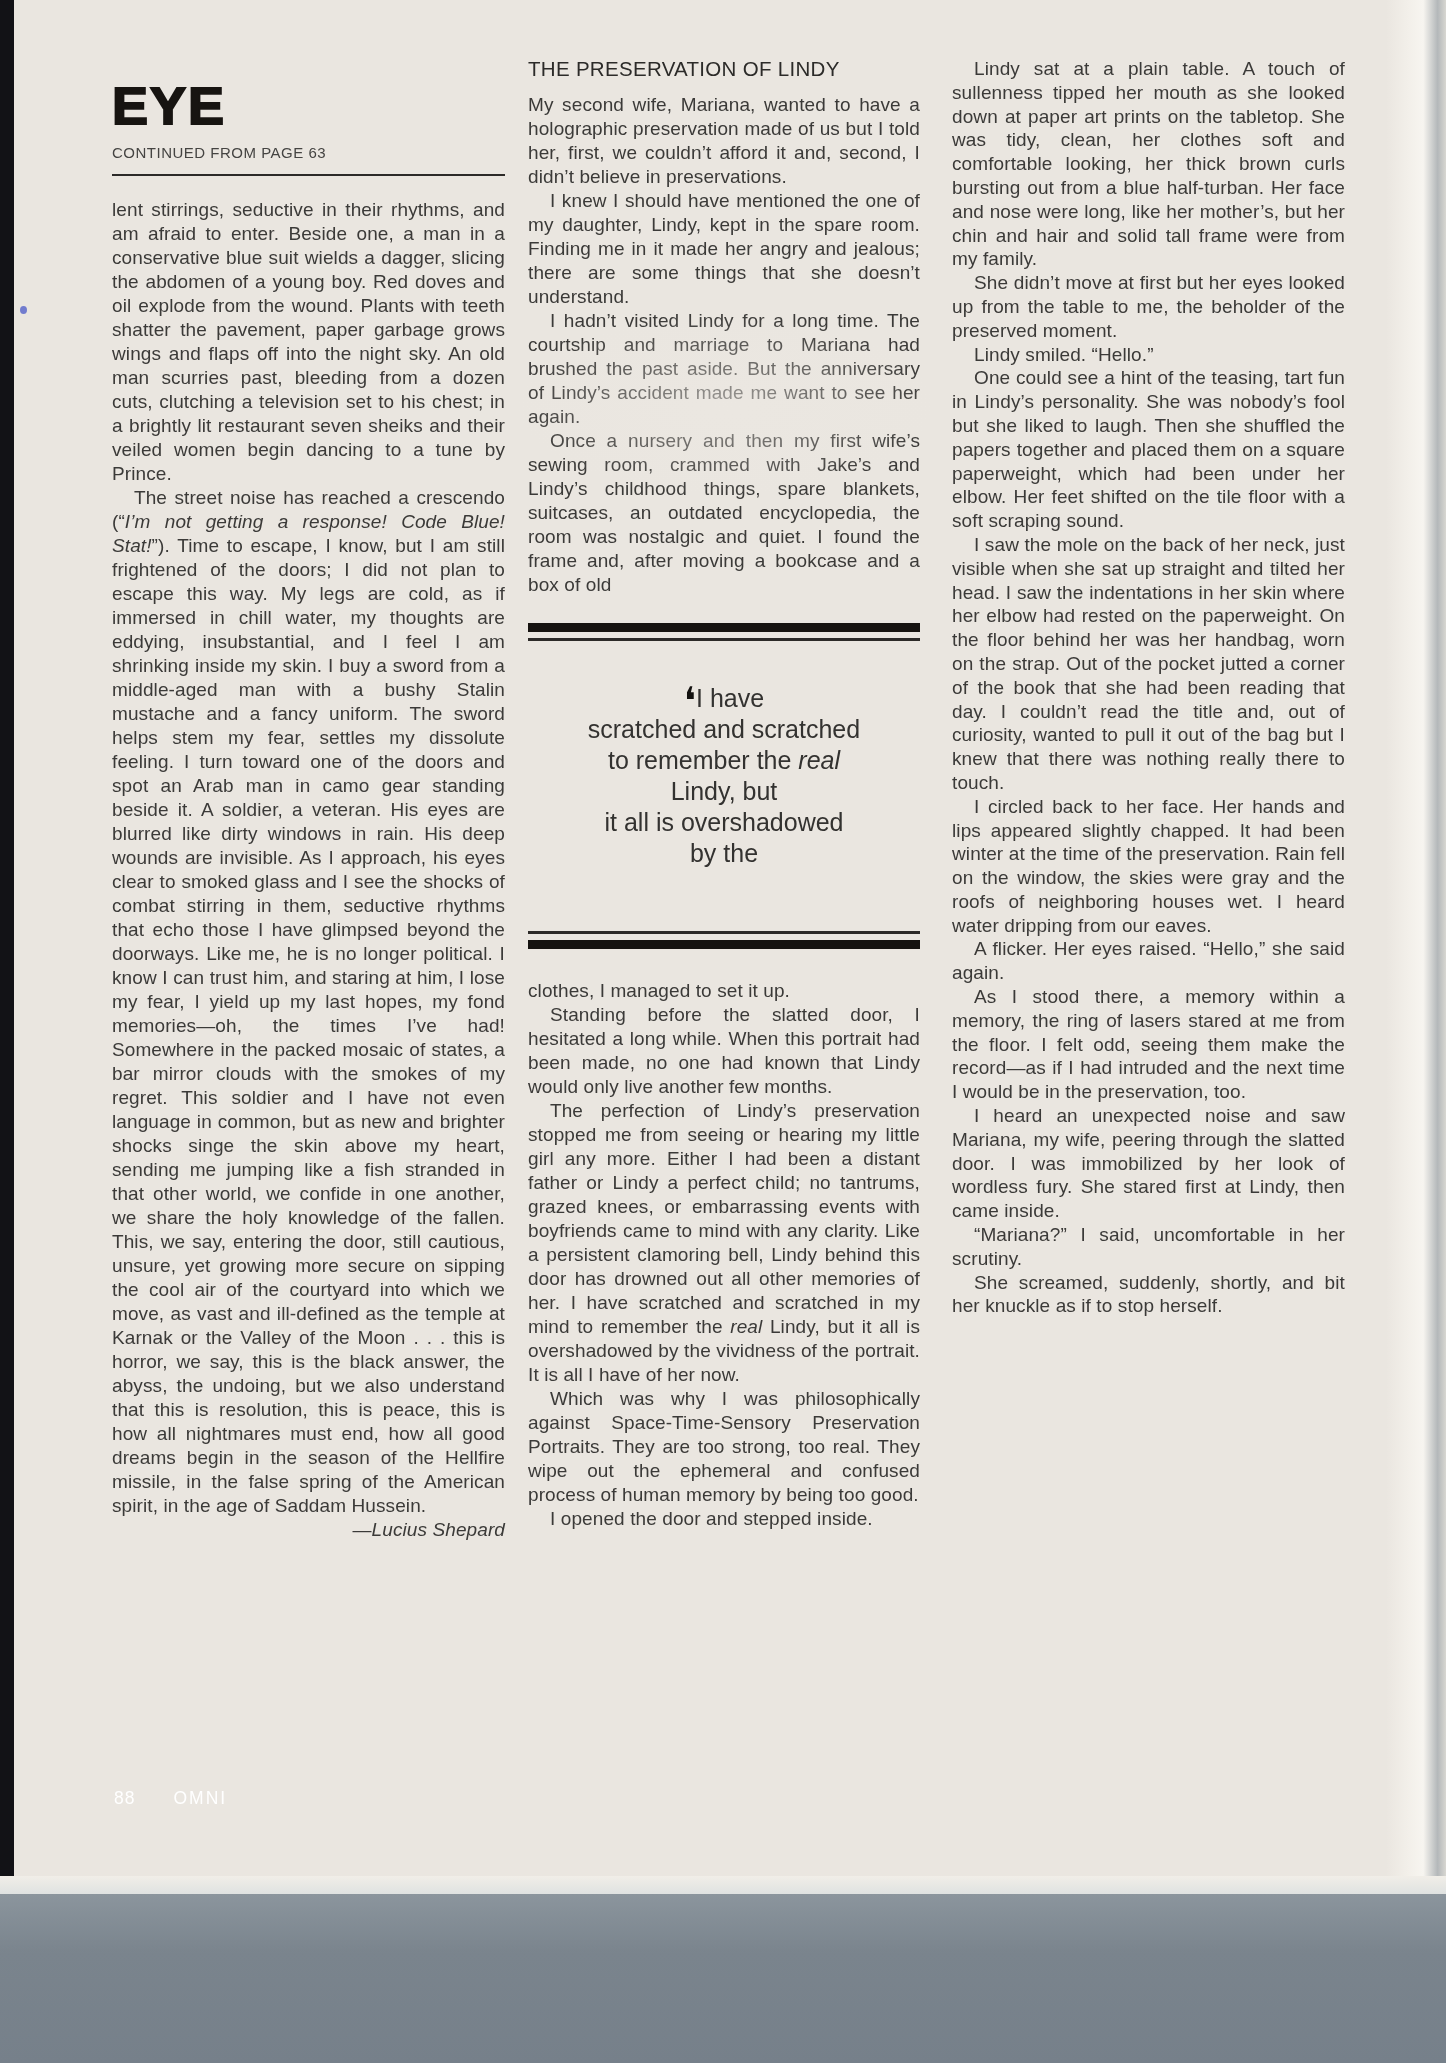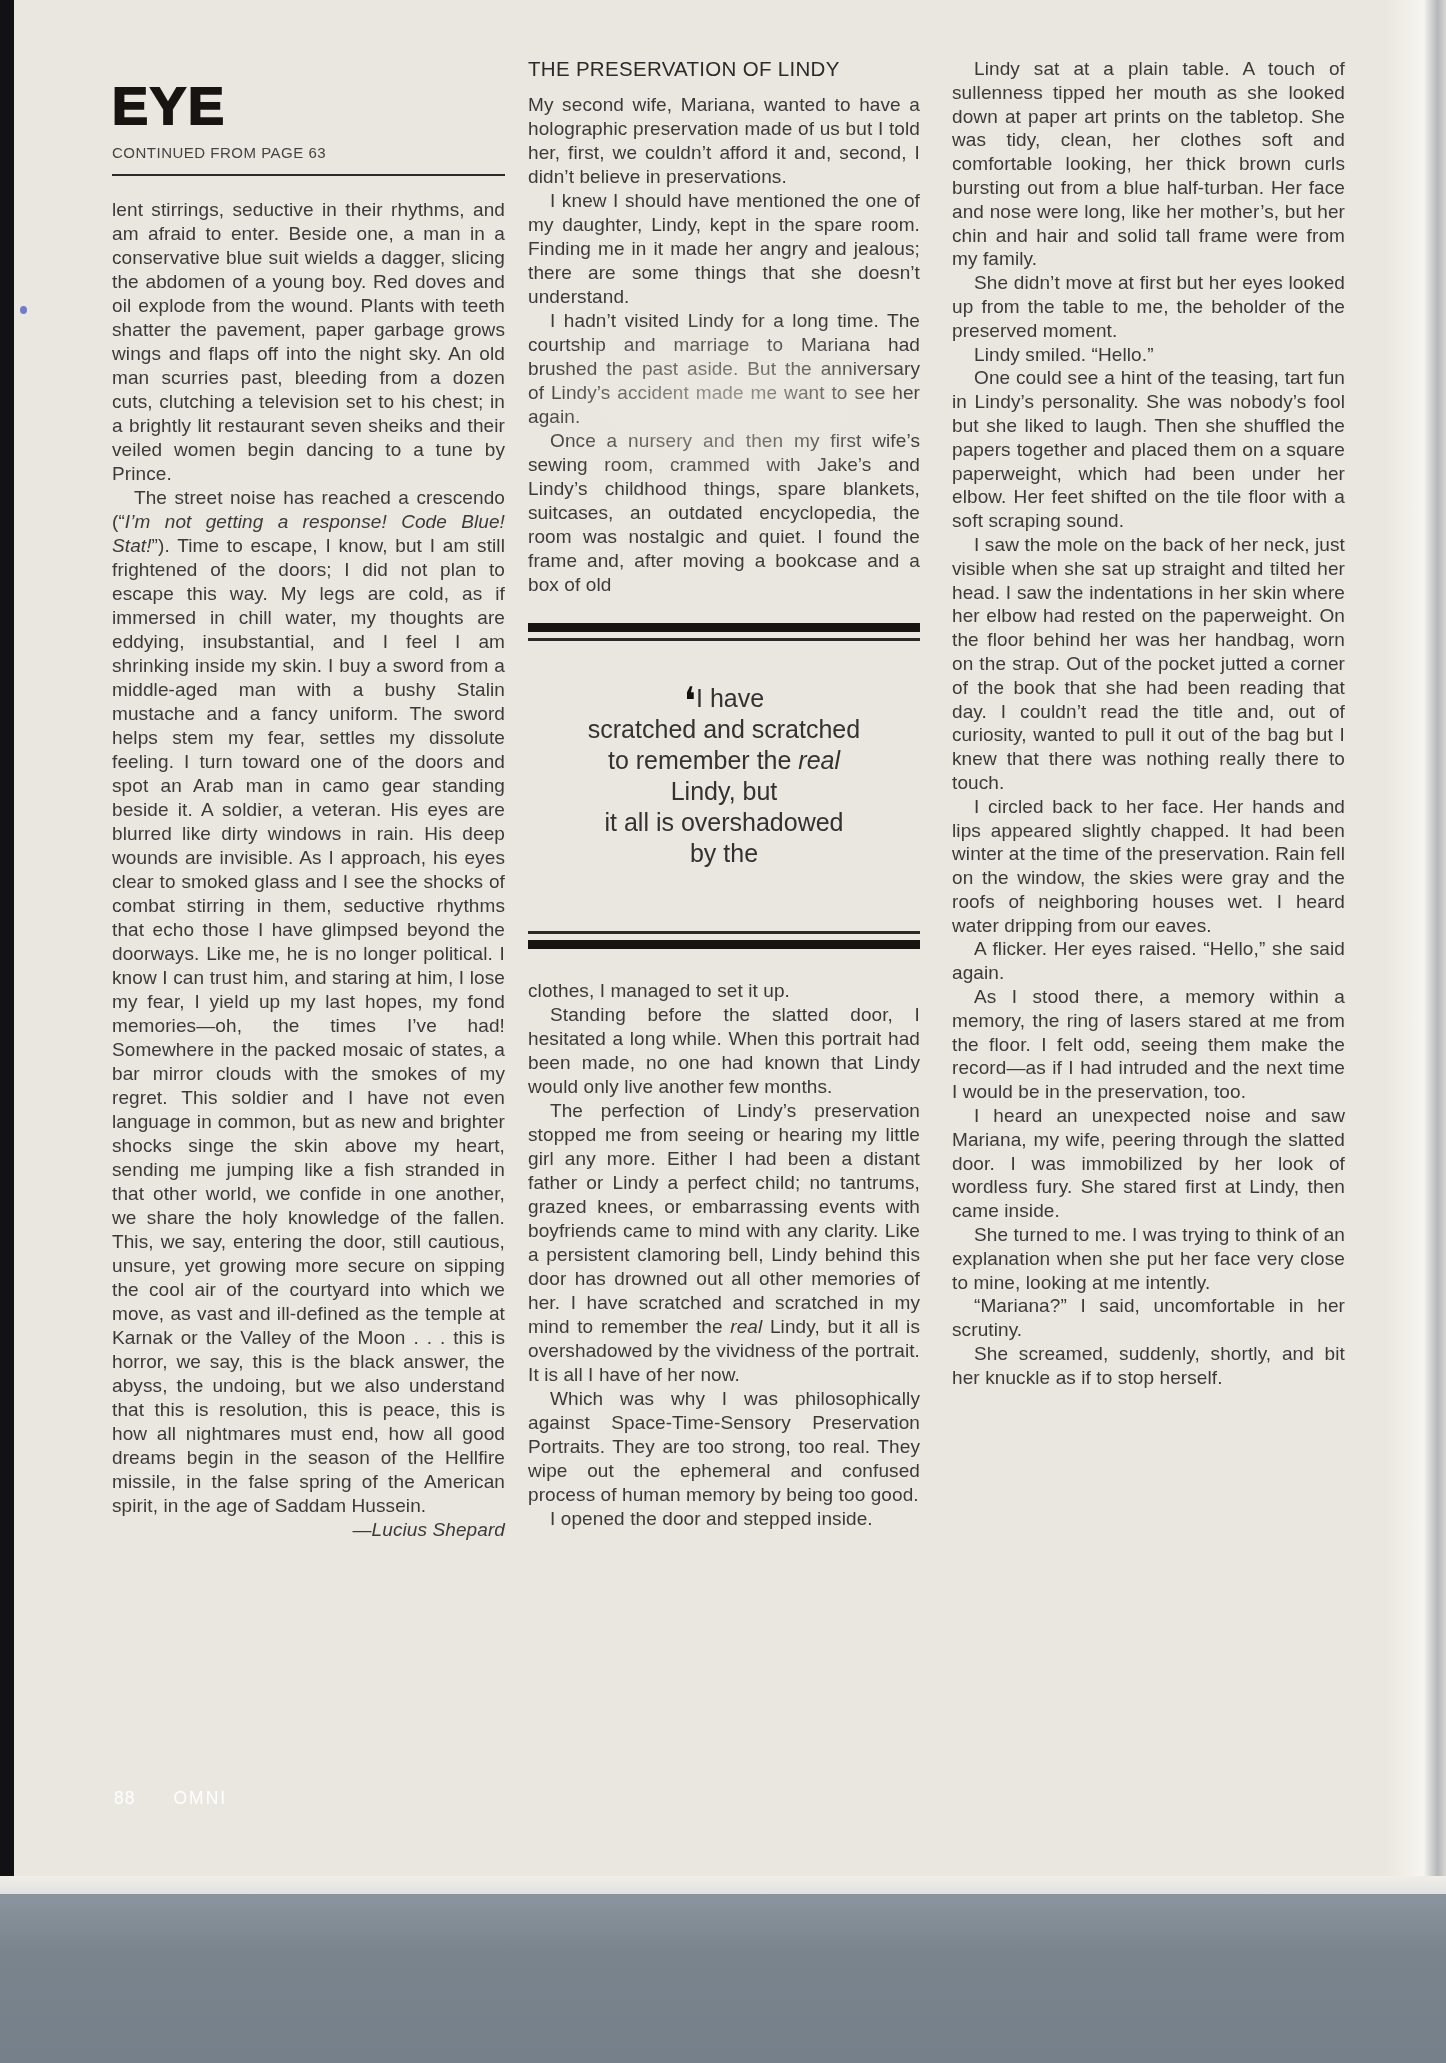--- a/index.html
+++ b/index.html
@@ -125,21 +125,20 @@
   <div>
       <p class="para indent">Lindy sat at a plain table. A touch of sullenness tipped her mouth as she looked down at paper art prints on the tabletop. She was tidy, clean, her clothes soft and comfortable looking, her thick brown curls bursting out from a blue half-turban. Her face and nose were long, like her mother’s, but her chin and hair and solid tall frame were from my family.</p>
       <p class="para indent">She didn’t move at first but her eyes looked up from the table to me, the beholder of the preserved moment.</p>
       <p class="para indent">Lindy smiled. “Hello.”</p>
       <p class="para indent">One could see a hint of the teasing, tart fun in Lindy’s personality. She was nobody’s fool but she liked to laugh. Then she shuffled the papers together and placed them on a square paperweight, which had been under her elbow. Her feet shifted on the tile floor with a soft scraping sound.</p>
       <p class="para indent">I saw the mole on the back of her neck, just visible when she sat up straight and tilted her head. I saw the indentations in her skin where her elbow had rested on the paperweight. On the floor behind her was her handbag, worn on the strap. Out of the pocket jutted a corner of the book that she had been reading that day. I couldn’t read the title and, out of curiosity, wanted to pull it out of the bag but I knew that there was nothing really there to touch.</p>
       <p class="para indent">I circled back to her face. Her hands and lips appeared slightly chapped. It had been winter at the time of the preservation. Rain fell on the window, the skies were gray and the roofs of neighboring houses wet. I heard water dripping from our eaves.</p>
       <p class="para indent">A flicker. Her eyes raised. “Hello,” she said again.</p>
       <p class="para indent">As I stood there, a memory within a memory, the ring of lasers stared at me from the floor. I felt odd, seeing them make the record—as if I had intruded and the next time I would be in the preservation, too.</p>
       <p class="para indent">I heard an unexpected noise and saw Mariana, my wife, peering through the slatted door. I was immobilized by her look of wordless fury. She stared first at Lindy, then came inside.</p>
-      <p class="para indent">She turned to me. I was trying to think of an explanation when she put her face very close to mine, looking at me intently.</p>
       <p class="para indent">“Mariana?” I said, uncomfortable in her scrutiny.</p>
       <p class="para indent">She screamed, suddenly, shortly, and bit her knuckle as if to stop herself.</p>
     </div>
 </div>
 
 <div class="fade-patch"></div>
 
 <div class="folio">
   <span class="num">88</span>
   <span class="mag">OMNI</span>

